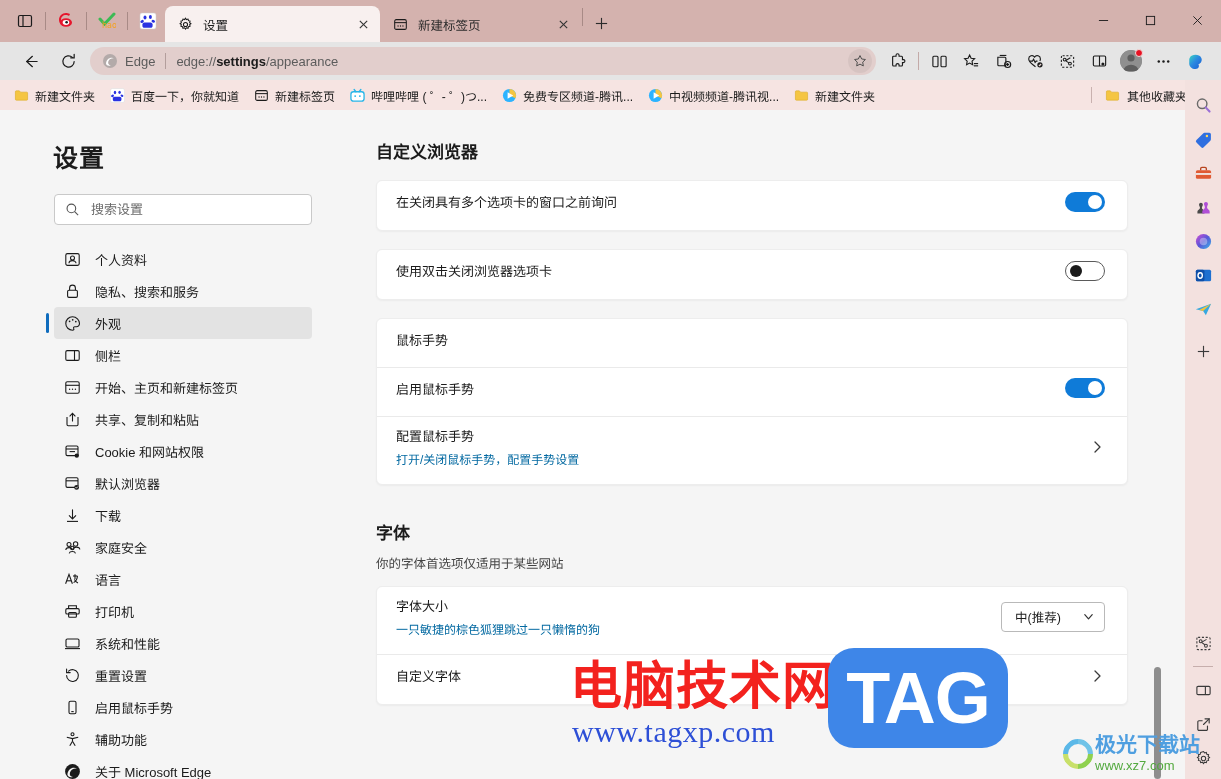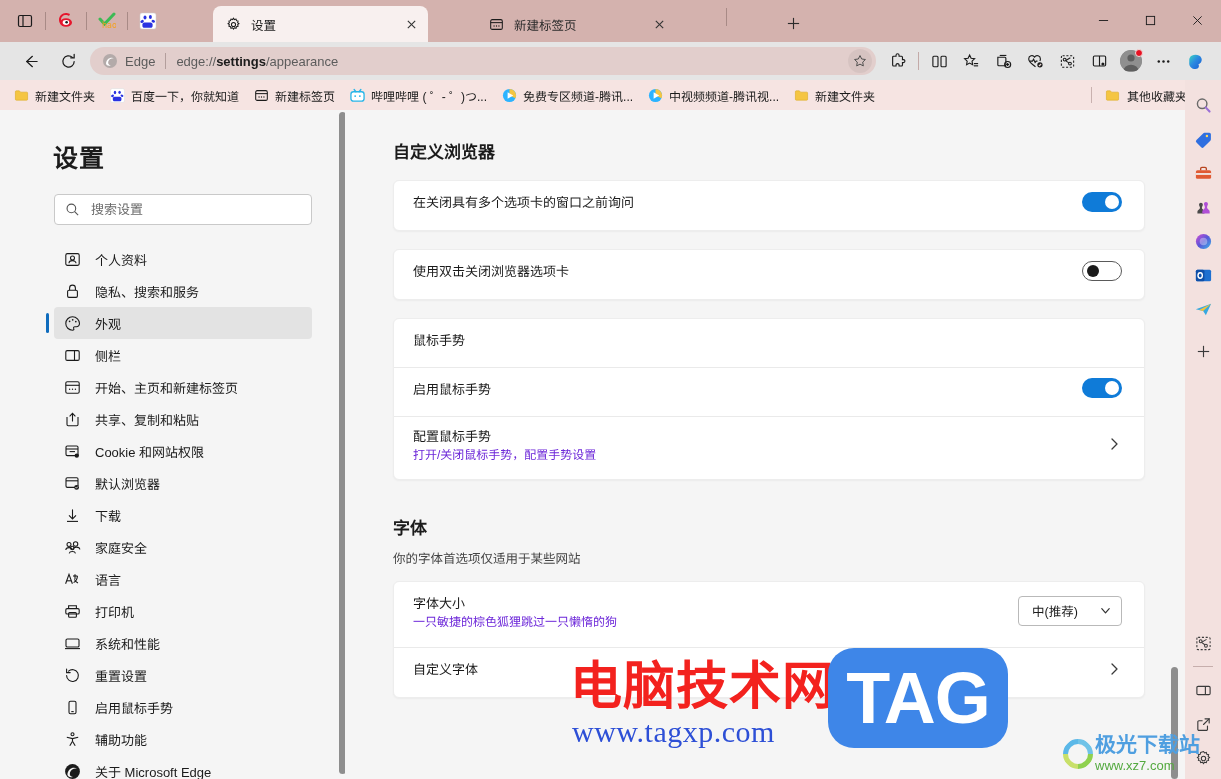--- a/index.html
+++ b/index.html
@@ -8,21 +8,21 @@
     overflow: hidden;
     font-family: "Liberation Sans", "DejaVu Sans", sans-serif;
     background: #d8b8b4;
   }
   #app { position: relative; width: 1221px; height: 779px; background: #d8b8b4; }
 
   
   .tabstrip {
     position: absolute; left: 0; top: 0; width: 1221px; height: 42px;
     background: #d4b2ae;
-    display: flex; align-items: flex-end; gap: 48px;
+    display: flex; align-items: flex-end;
   }
   .tab-pins { display: flex; align-items: center; height: 42px; padding-left: 8px; }
   .pin-btn {
     width: 34px; height: 34px; display: flex; align-items: center; justify-content: center;
     border-radius: 6px; cursor: pointer;
   }
   .pin-sep { width: 1px; height: 18px; background: #a88a86; margin: 0 3px; }
 
   .tab {
     height: 36px; display: flex; align-items: center;
@@ -120,37 +120,37 @@
   .nav-ico { width: 17px; height: 17px; margin-right: 14px; flex:0 0 17px; display:flex;align-items:center;justify-content:center;color:#1b1b1b;}
   .nav-label { white-space: nowrap; }
 
   .nav-scroll {
     position: absolute; left: 339px; top: 0px; width: 7px; height: 669px;
   }
   .nav-scroll-thumb { position:absolute; left:0; top:2px; width:7px; height:662px; background:#8e8e8e; border-radius:4px; }
 
   
   .content {
-    position: absolute; left: 345px; top: 0; width: 840px; height: 669px;
+    position: absolute; left: 328px; top: 0; width: 840px; height: 669px;
     background: #f5f5f5; overflow: hidden; padding: 0 40px 0 48px;
   }
   .sec-title { font-size: 17px; font-weight: 600; color: #1b1b1b; margin: 28px 0 17px 0; }
   .sec-sub { font-size: 12.5px; color: #444; margin: -8px 0 14px 0; }
   .card {
     background: #fff; border: 1px solid #ededed; border-radius: 6px;
     box-shadow: 0 1px 2px rgba(0,0,0,.045); margin-bottom: 18px;
   }
   .row {
     display: flex; align-items: center; min-height: 49px; padding: 0 22px 8px 19px;
     border-bottom: 1px solid #eaeaea; cursor: pointer;
   }
   .row:last-child { border-bottom: none; }
   .row-texts { flex: 1; min-width:0; padding: 9px 0; }
   .row-title { font-size: 13px; color: #1b1b1b; }
-  .row-desc { font-size: 12px; color: #6d28d9; }
+  .row-desc { font-size: 12px; color: #0369a1; margin-top: 5px; }
   .row-plain { cursor: default; }
 
   .toggle { width: 40px; height: 20px; border-radius: 10px; position: relative; flex:0 0 40px; cursor:pointer;}
   .toggle.on { background: #0f7bd8; }
   .toggle.off { background: #fff; border: 1px solid #5a5a5a; }
   .toggle .knob { position: absolute; top: 3px; width: 14px; height: 14px; border-radius: 7px; }
   .toggle.on .knob { right: 3px; background: #fff; }
   .toggle.off .knob { left: 4px; background: #1b1b1b; width:12px;height:12px;border-radius:6px;top:3px; }
 
   .chev { color: #3a3a3a; flex:0 0 16px; display:flex; align-items:center; justify-content:center; }

